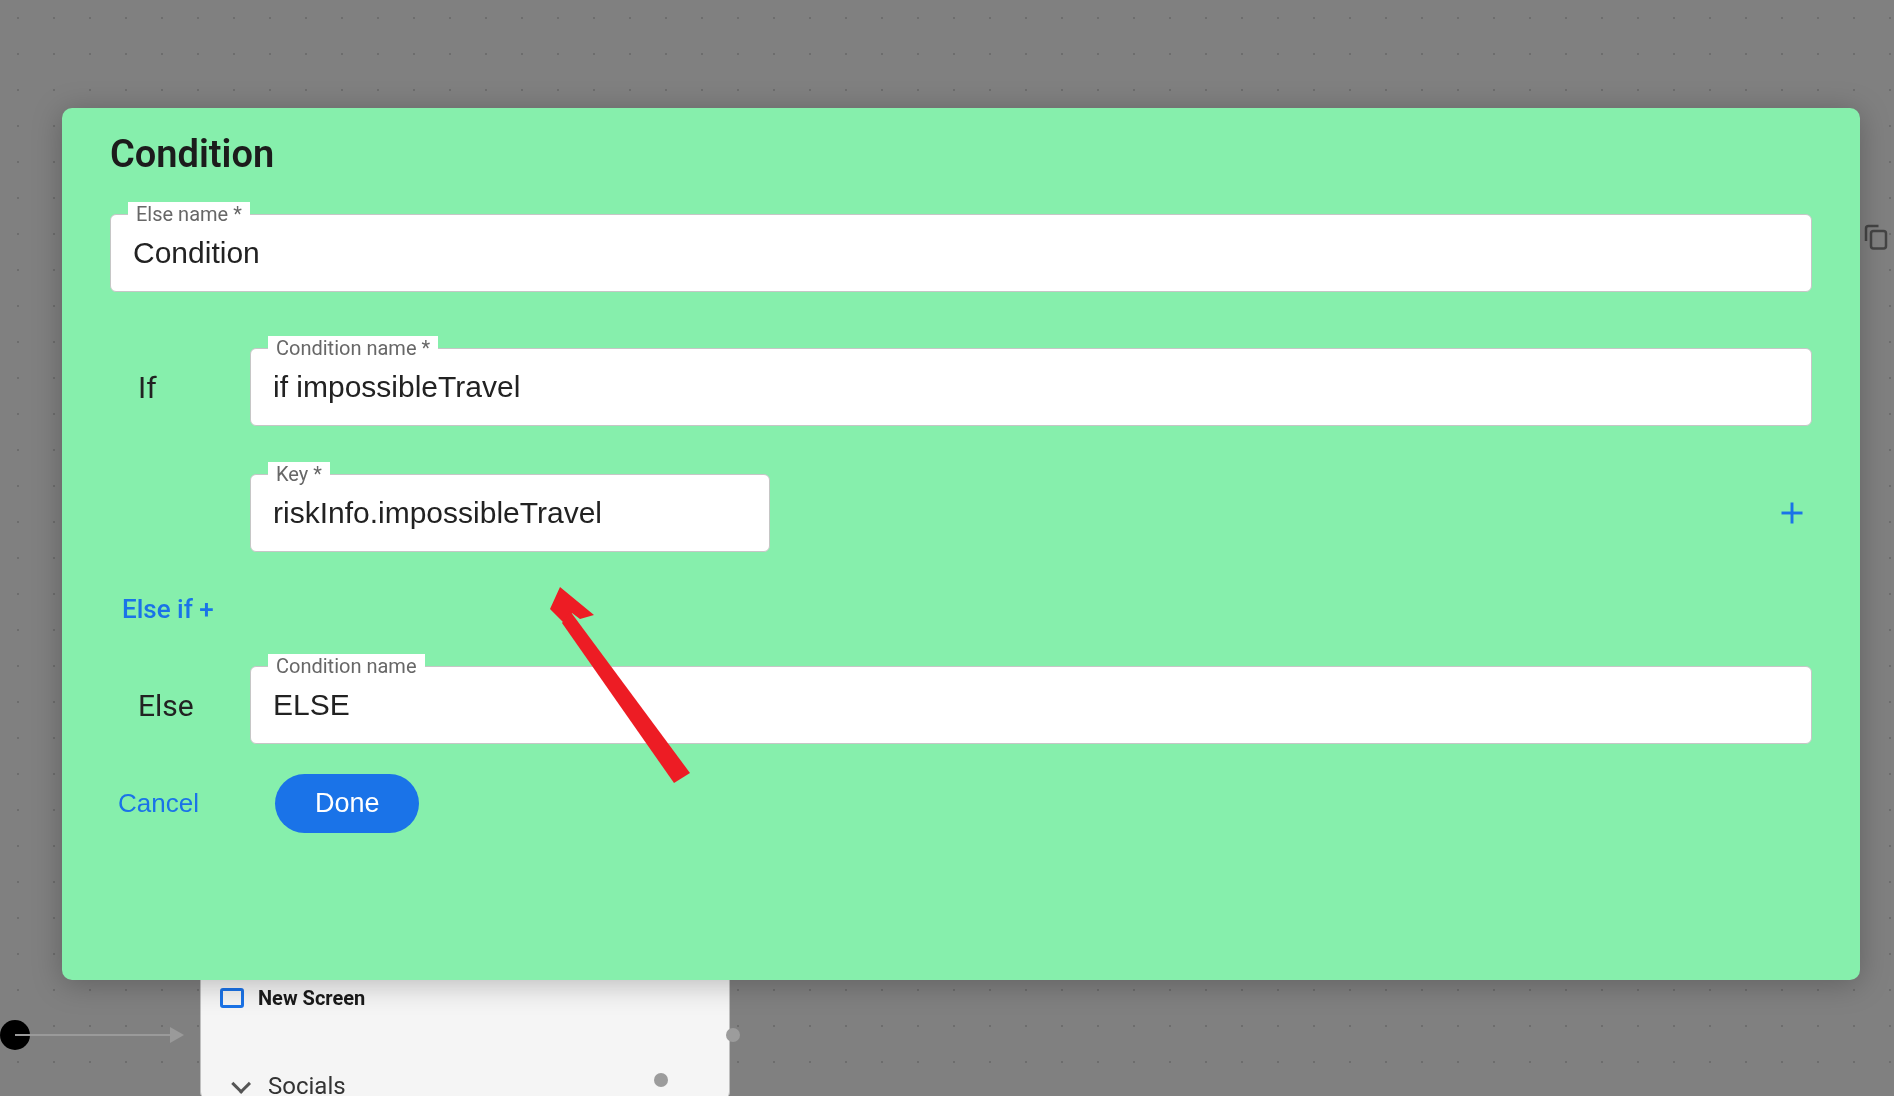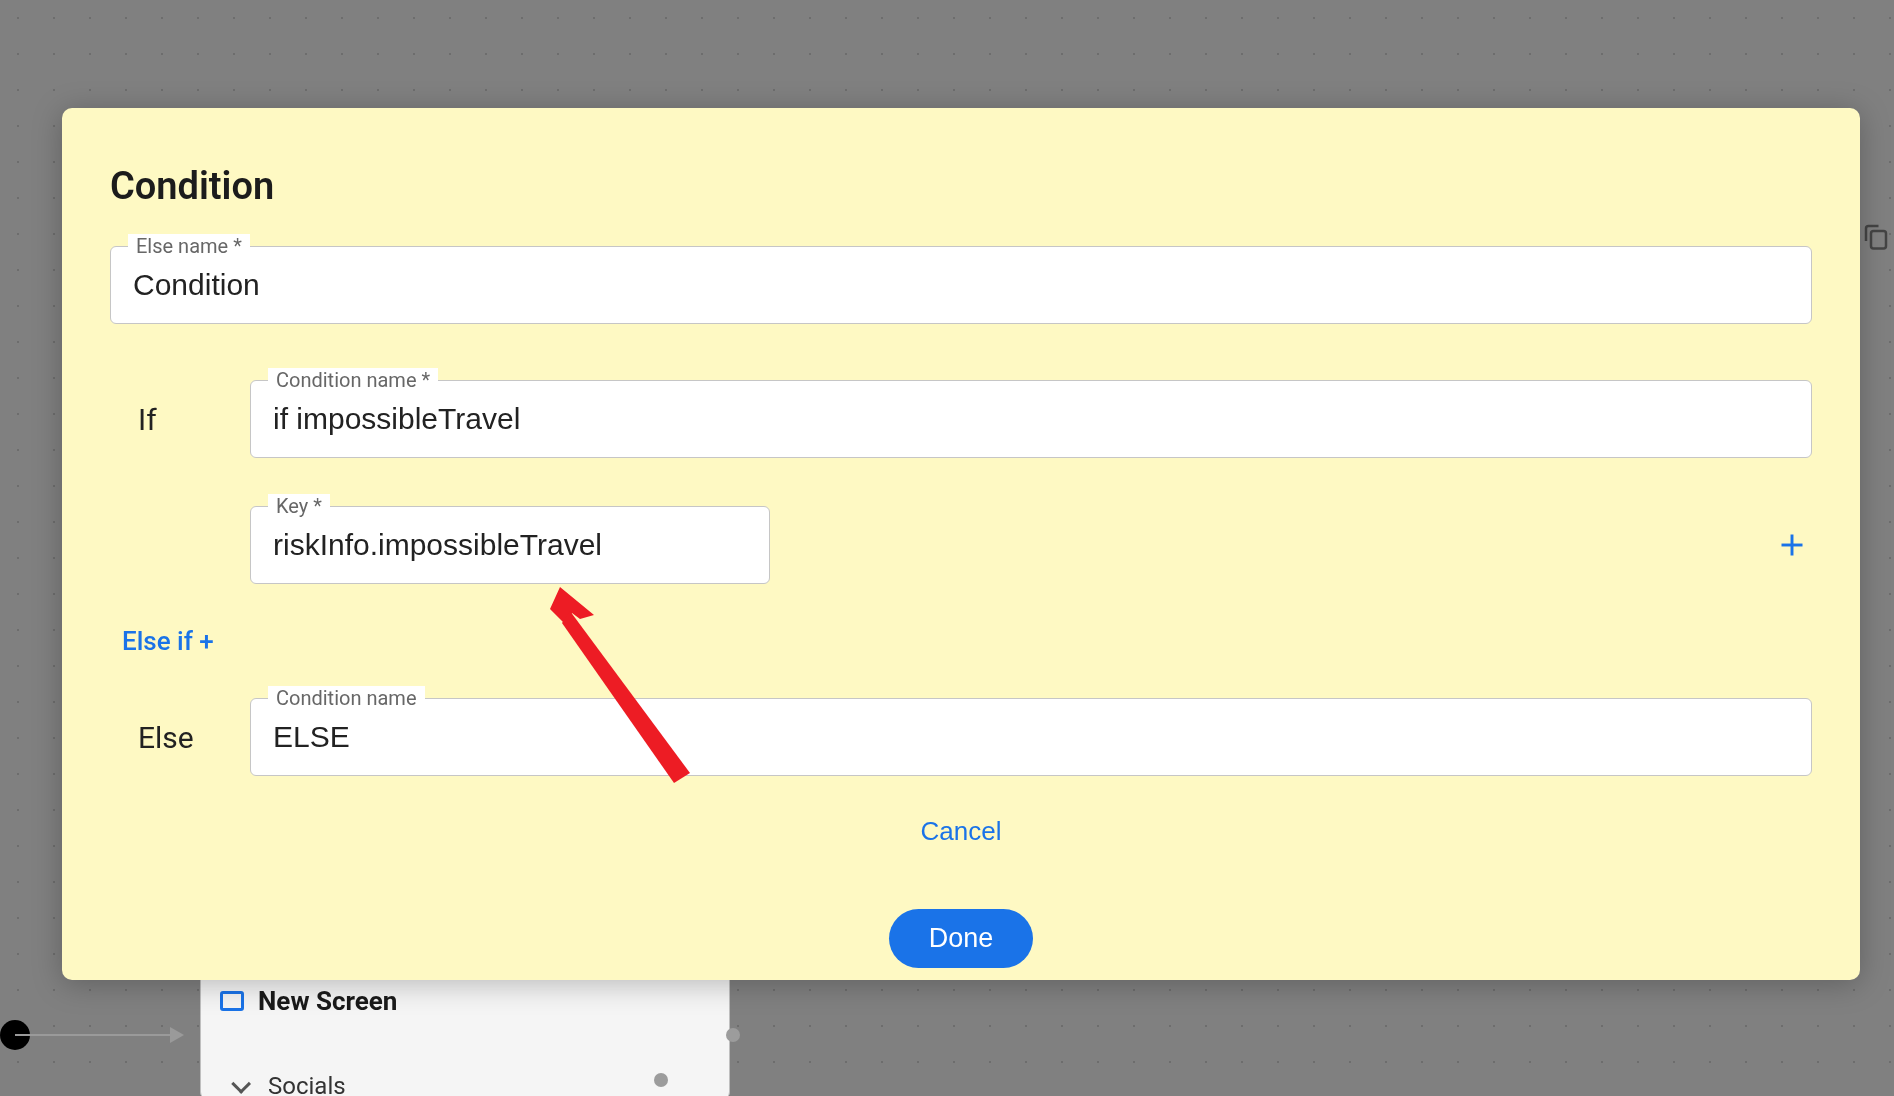--- a/index.html
+++ b/index.html
@@ -18,21 +18,21 @@
   
   .bg-panel {
     position: absolute; background: #f5f5f5; border:1px solid #bfbfbf;
     border-radius: 8px;
   }
   .bg-panel.side {
     left: 200px; top: 720px; width: 530px; height: 380px;
   }
   .bg-item {
     position: absolute; display:flex; align-items:center; gap:14px;
-    font-size:26px;
+    font-size:20px;
   }
   .bg-item .monitor-icon {
     width:24px; height:20px; border:3px solid #1a73e8; border-radius:3px; position:relative;
   }
   .bg-item.newscreen { left:220px; top:986px; font-weight:700; color:#1a1a1a; }
   .bg-item.socials { left:232px; top:1072px; color:#333; font-size:24px; }
   .chevron-down-small { display:inline-block; width:14px; height:14px; border-right:3px solid #555; border-bottom:3px solid #555; transform: rotate(45deg) translateY(-3px); margin-right:8px;}
 
   .bg-copy-icon {
     position:absolute; right:3px; top:218px; width:30px; height:36px;
@@ -49,23 +49,23 @@
     position:absolute; left:170px; top:1027px; width:0; height:0;
     border-left:14px solid #9a9a9a; border-top:8px solid transparent; border-bottom:8px solid transparent;
   }
   .bg-connector-dot { position:absolute; width:14px; height:14px; border-radius:50%; background:#9c9c9c; }
   .bg-connector-dot.d1 { left:654px; top:1073px; }
   .bg-connector-dot.d2 { left:726px; top:1028px; }
 
   
   .modal {
     position:absolute; left:62px; top:108px; width:1798px; height:872px;
-    background:#fef9c3; border-radius:10px;
+    background:#86efac; border-radius:10px;
     box-shadow: 0 4px 30px rgba(0,0,0,0.25);
-    padding: 56px 48px 28px 48px;
+    padding: 24px 48px 28px 48px;
   }
   .modal-title {
     font-size:38px; font-weight:600; color:#1c1c1c; margin-bottom:38px;
   }
 
   
   .field-wrap {
     position: relative;
   }
   .field-wrap .floating-label {
@@ -114,23 +114,22 @@
   }
 
   .elseif-link {
     display:inline-block; margin: 4px 0 42px 12px;
     font-size:26px; font-weight:500; color:#1a73e8; cursor:pointer;
   }
 
   .else-row { margin-bottom: 30px; }
 
   .footer {
-    display:flex; justify-content:flex-start; align-items:center; gap:52px;
+    display:flex; justify-content:flex-start; align-items:center; gap:68px;
     margin-top: 28px;
-    flex-direction: column;
   }
   .btn-cancel {
     font-size:26px; font-weight:500; color:#1a73e8; background:none; border:none; cursor:pointer;
     padding:10px 8px;
   }
   .btn-done {
     font-size:27px; font-weight:500; color:#fff; background:#1a73e8; border:none;
     padding: 14px 40px; border-radius:30px; cursor:pointer;
   }
 

